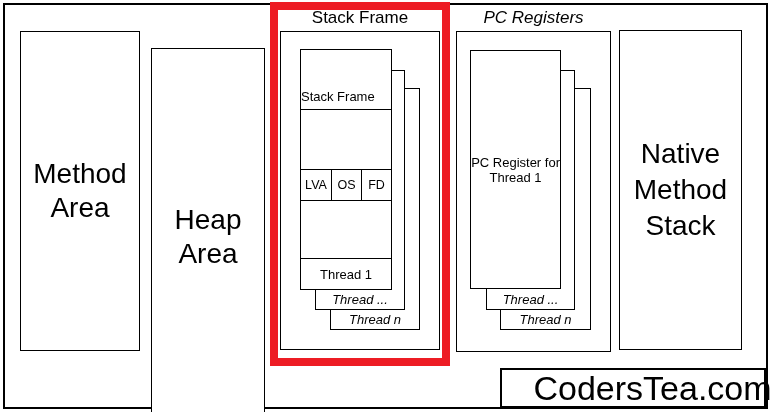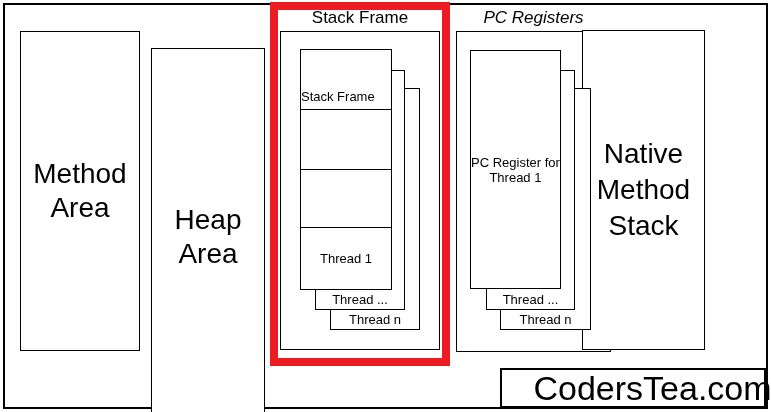--- a/index.html
+++ b/index.html
@@ -58,24 +58,24 @@
     display: flex; align-items: center; justify-content: center;
     box-sizing: border-box; font-size: 12.5px;
   }
   .sf-cell-1 { width: 31px; border-right: 1.5px solid #000; }
   .sf-cell-2 { width: 30px; border-right: 1.5px solid #000; }
   .sf-cell-3 { flex: 1; }
   .sf-sec4 { height: 58px; border-bottom: 1.5px solid #000; box-sizing: border-box; }
   .sf-sec5 { flex: 1; display: flex; align-items: center; justify-content: center; }
   .thread-strip {
     position: absolute; left: 0; right: 0; bottom: 0; height: 20px;
-    display: flex; align-items: center; justify-content: center;
+    display: flex; align-items: center; justify-content: center; font-style: italic;
   }
   .pc-front {
-    display: flex; align-items: center; justify-content: flex-start;
+    display: flex; align-items: center; justify-content: flex-end;
   }
   .highlight-rect {
     position: absolute; box-sizing: border-box;
     left: 270px; top: 2px; width: 180px; height: 364px;
     border: 8px solid var(--highlight, #ed1c24);
     background: transparent;
     z-index: 10;
   }
   .watermark-box {
     position: absolute; box-sizing: border-box;
@@ -114,20 +114,25 @@
 
   <div class="box" style="left:315px; top:70px; width:90px; height:240px; z-index:2;">
     <div class="thread-strip small-label">Thread ...</div>
   </div>
 
   <div class="box stack-front" style="left:300px; top:49px; width:92px; height:241px; z-index:3;">
     <div class="sf-sec1">
       <span class="small-label">Stack Frame</span>
     </div>
     <div class="sf-sec2"></div>
+    <div class="sf-row">
+      <div class="sf-cell sf-cell-1">LVA</div>
+      <div class="sf-cell sf-cell-2">OS</div>
+      <div class="sf-cell sf-cell-3">FD</div>
+    </div>
     <div class="sf-sec4"></div>
     <div class="sf-sec5">
       <span class="small-label">Thread 1</span>
     </div>
   </div>
 
   <div class="section-title" style="left:456px; top:8px; width:155px;font-style:italic;">PC Registers</div>
 
   <div class="box" style="left:456px; top:31px; width:155px; height:321px;"></div>
 
@@ -137,21 +142,21 @@
 
   <div class="box" style="left:486px; top:70px; width:89px; height:240px; z-index:2;">
     <div class="thread-strip small-label">Thread ...</div>
   </div>
 
   <div class="box pc-front" style="left:470px; top:50px; width:91px; height:239px; z-index:3;">
     <span class="small-label">PC Register for
 Thread 1</span>
   </div>
 
-  <div class="box" style="left:582px; top:30px; width:123px; height:320px;">
+  <div class="box" style="left:619px; top:30px; width:123px; height:320px;">
     <div class="big-label" style="line-height:1.28;">Native
 Method
 Stack</div>
   </div>
 
   <div class="highlight-rect"></div>
 
   <div class="watermark-box">
     <span>CodersTea.com</span>
   </div>

